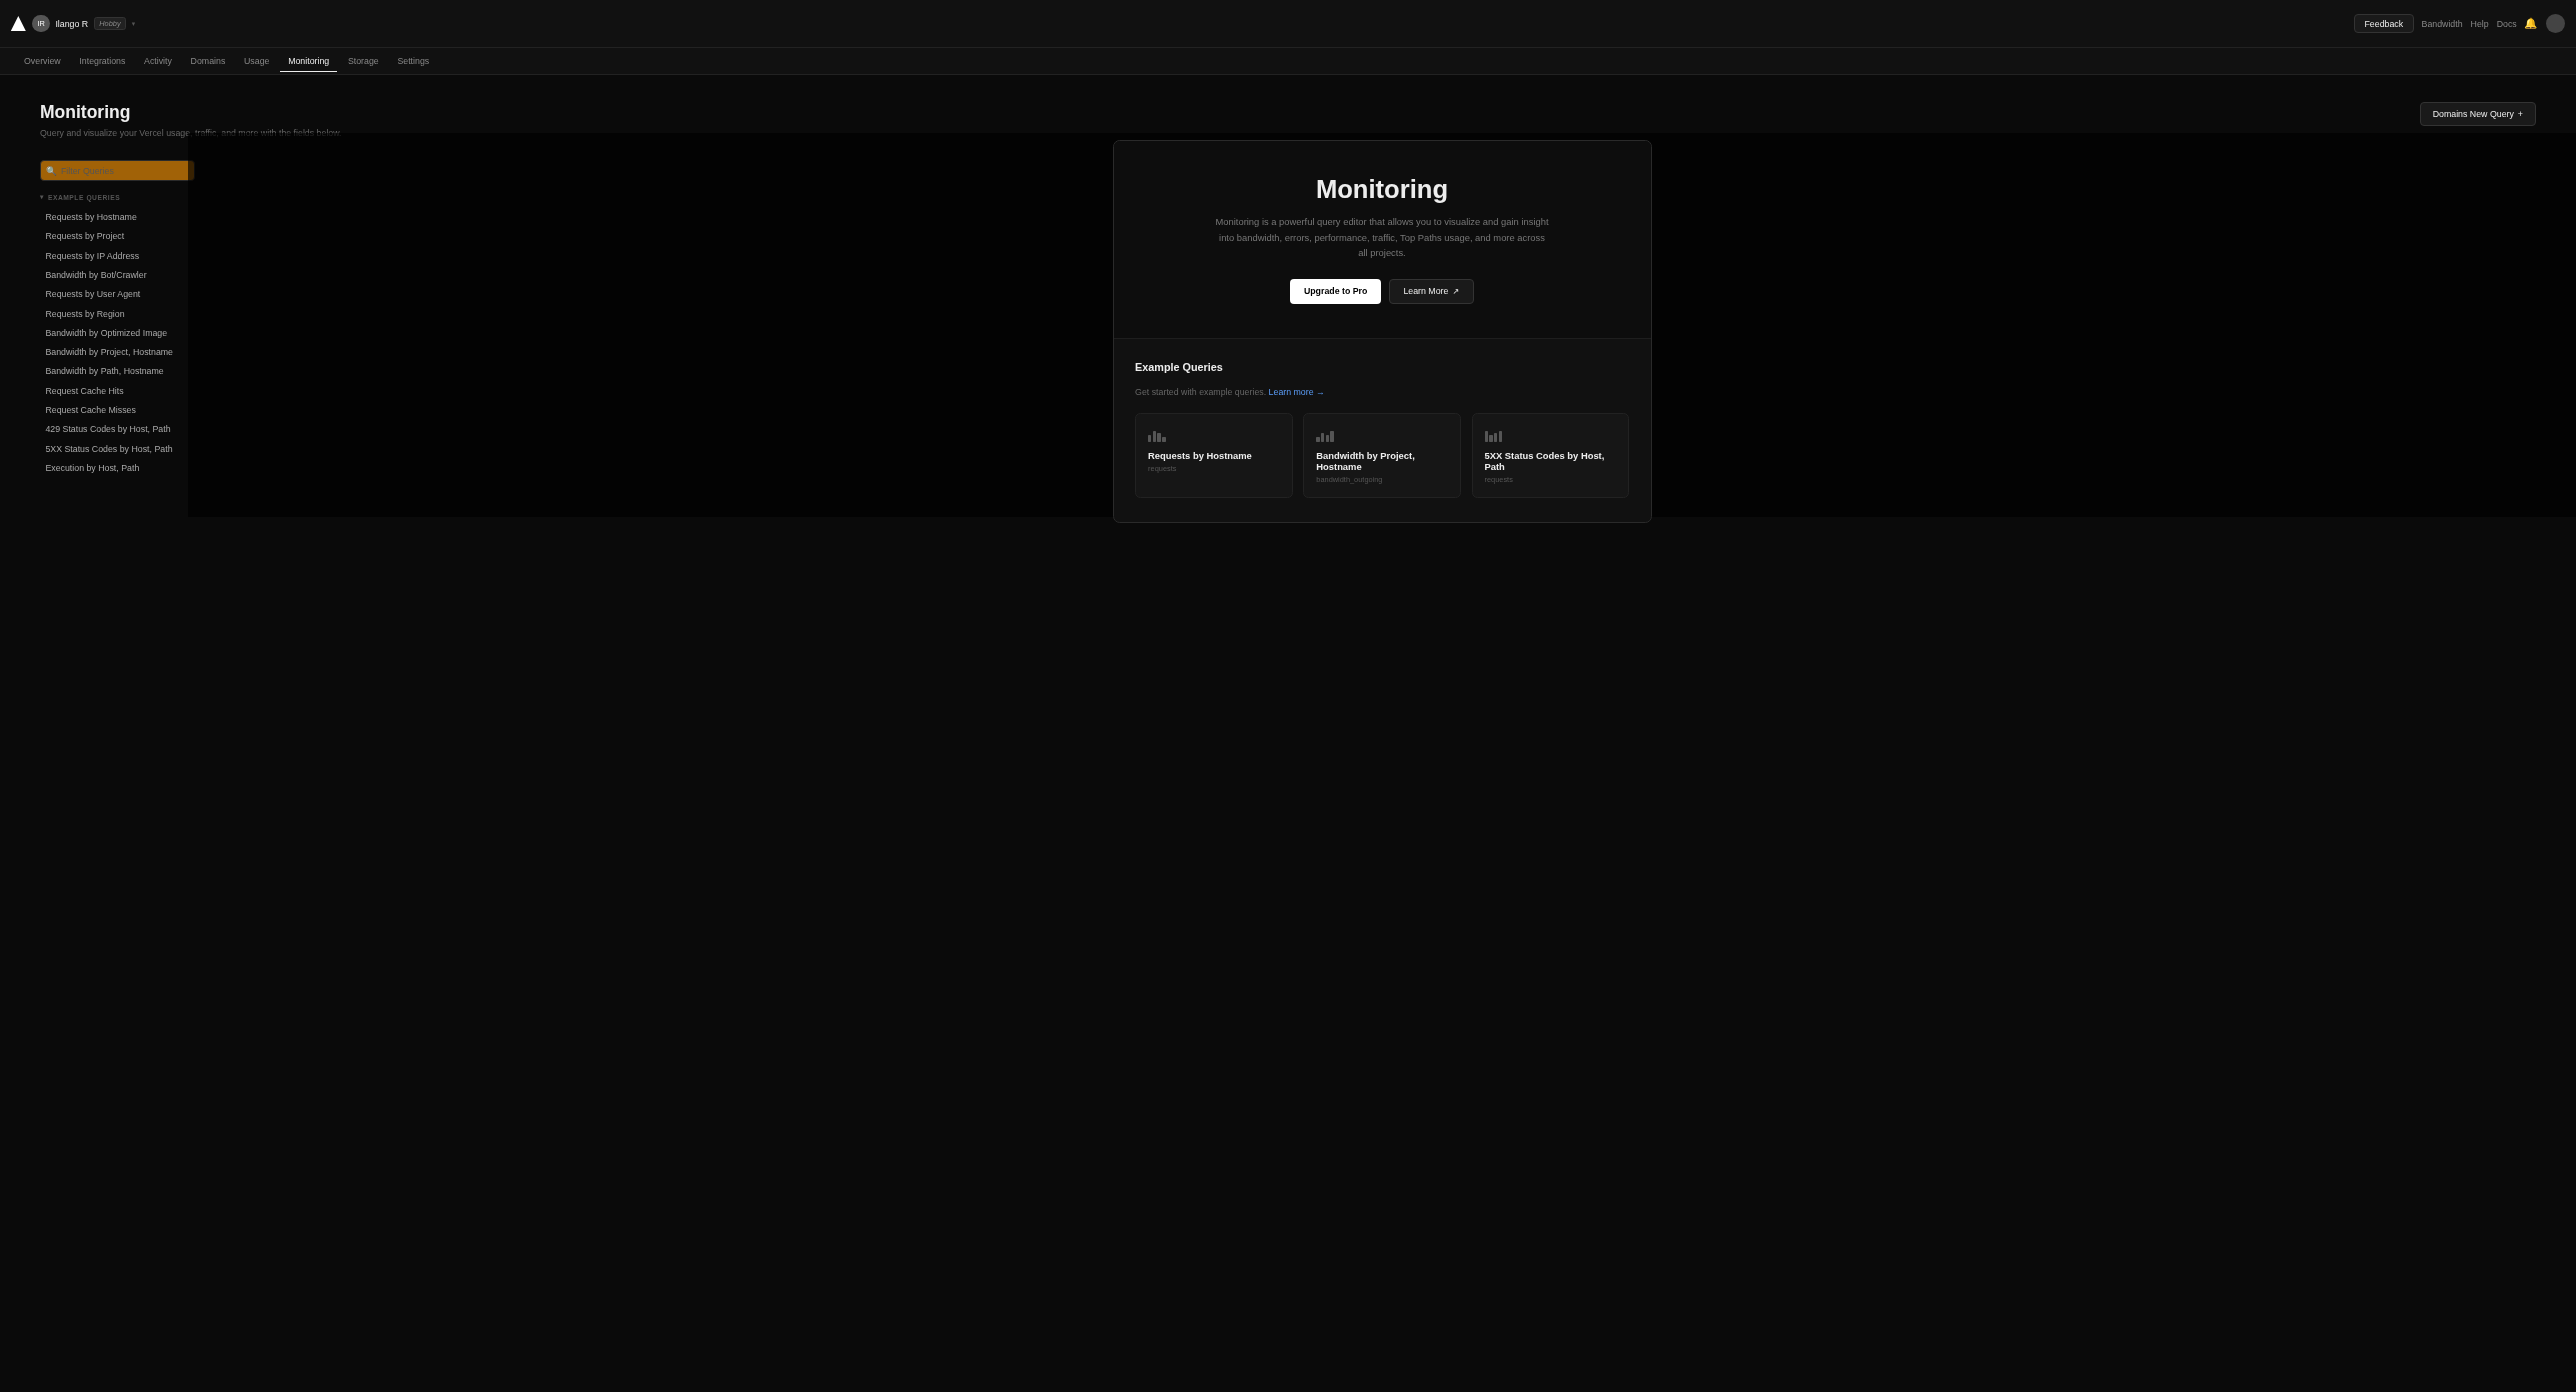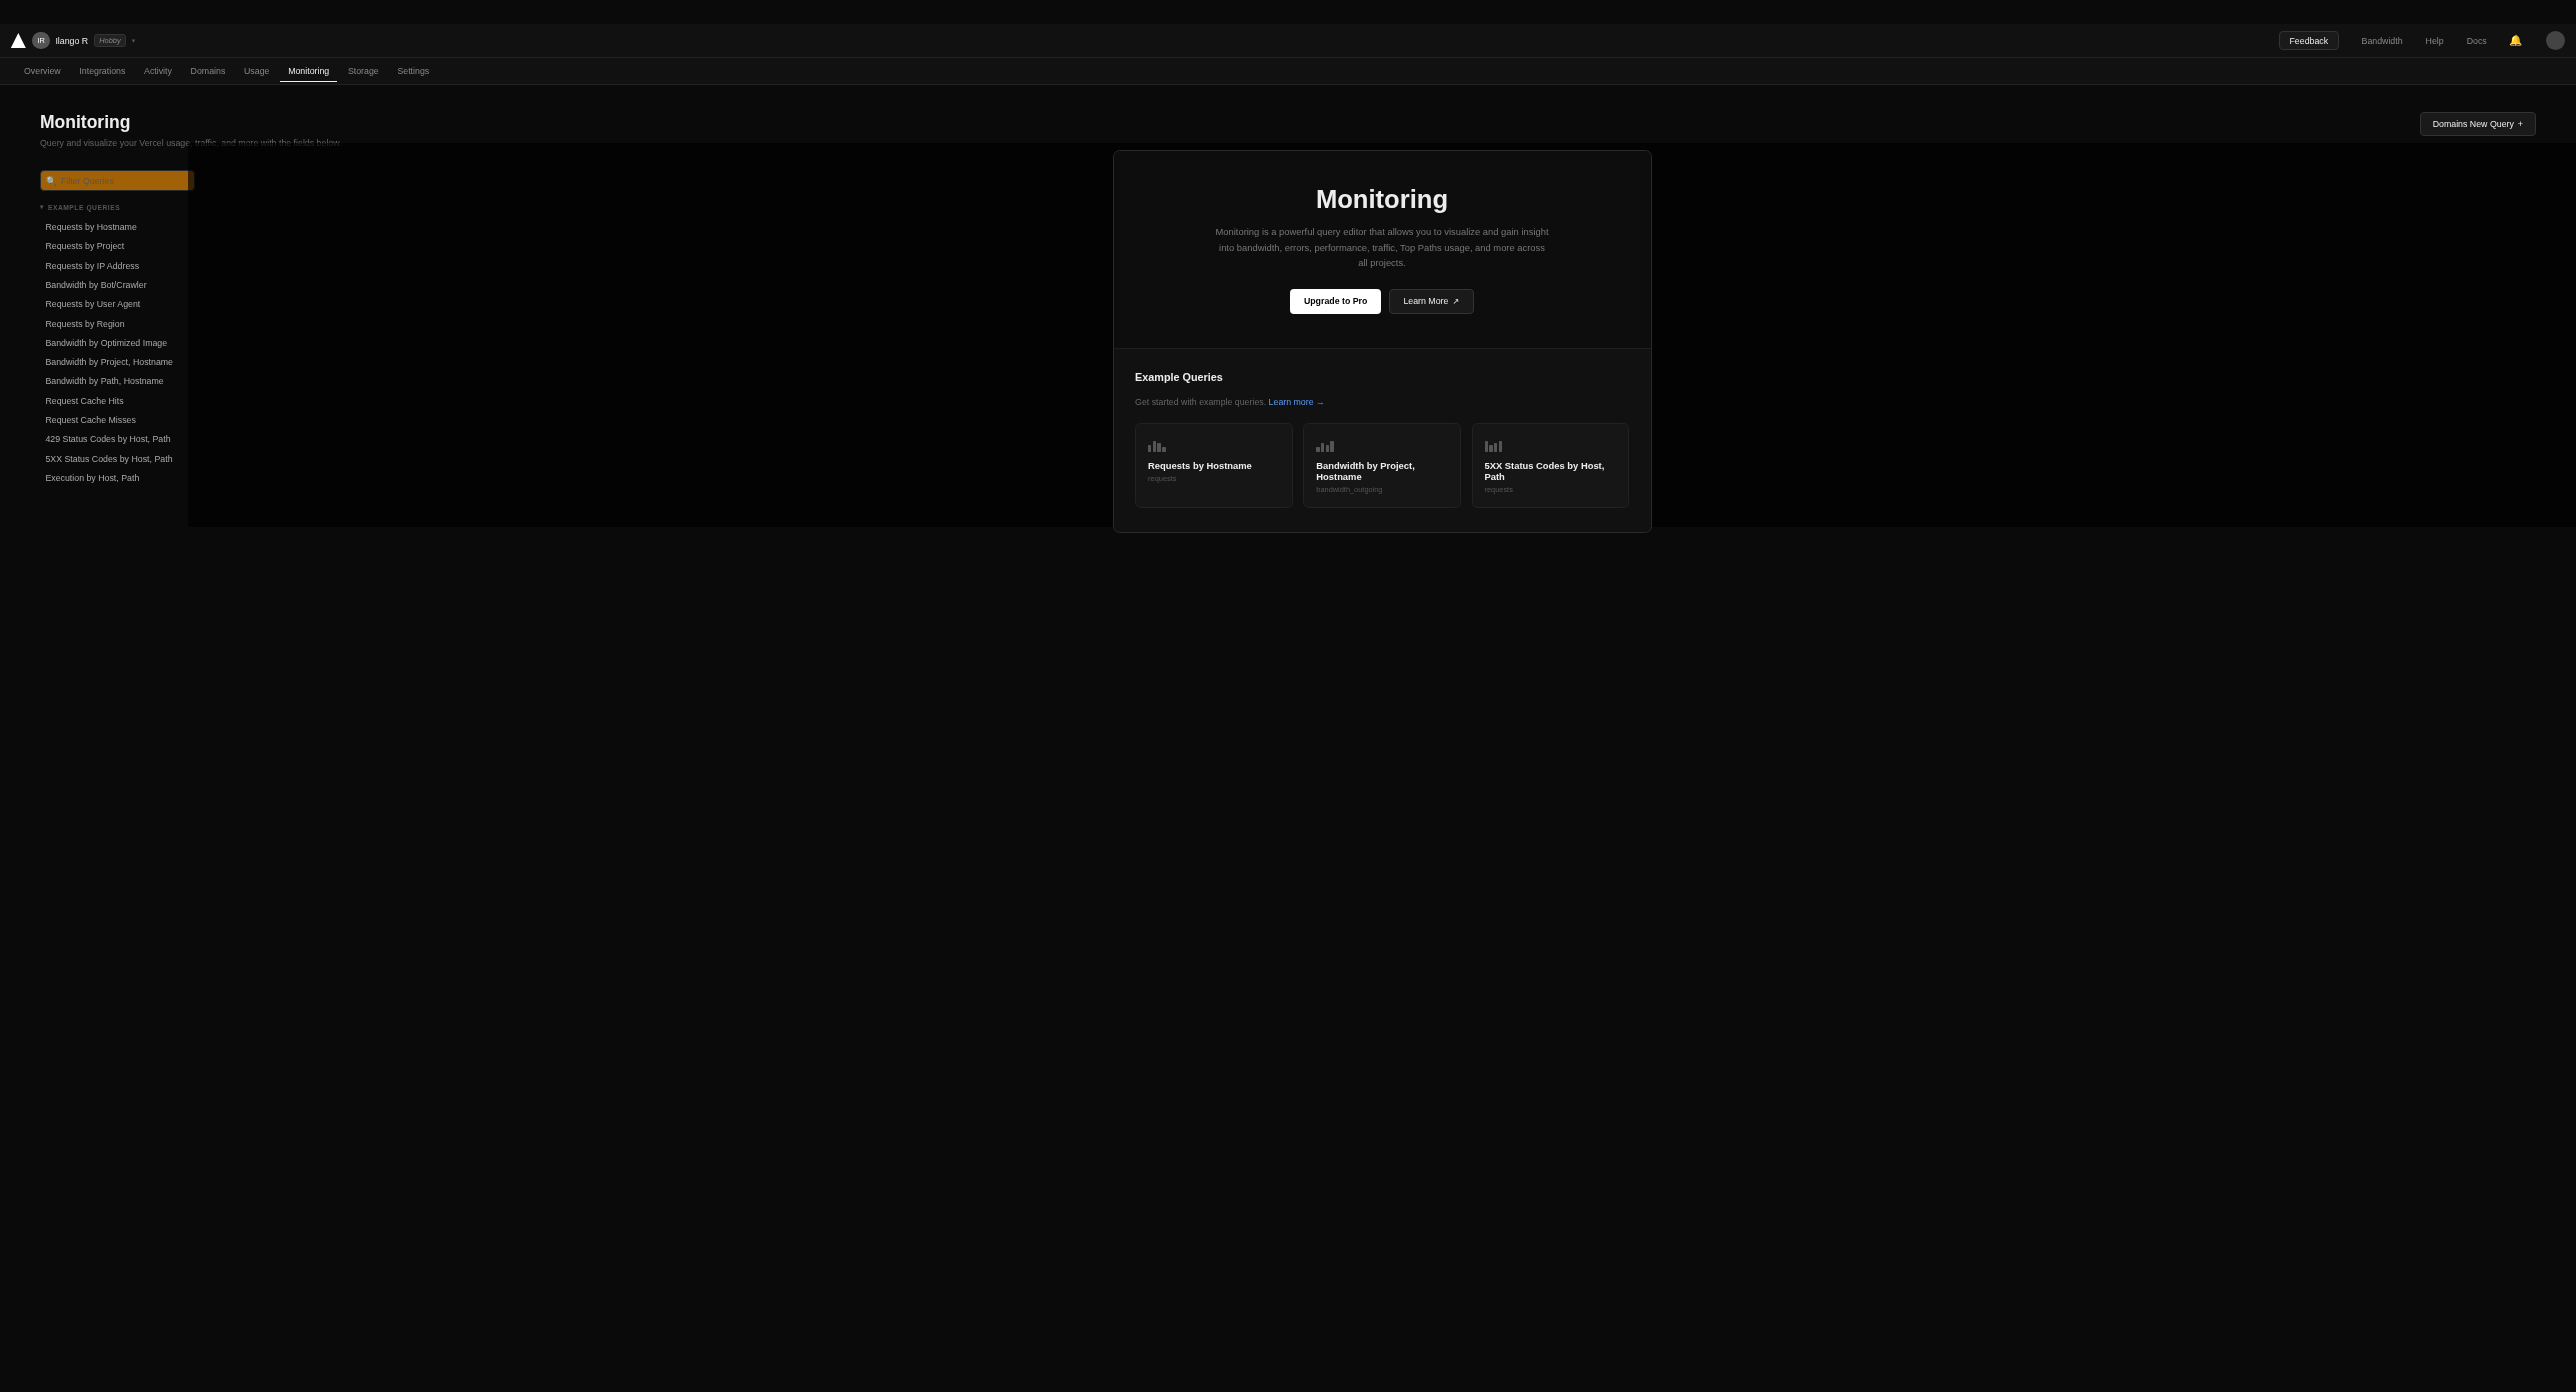--- a/index.html
+++ b/index.html
@@ -10,24 +10,23 @@
       font-size: 9.4px;
       min-height: 100vh;
     }
 
     
     .topbar {
       background: #111;
       border-bottom: 0.7px solid #222;
       display: flex;
       align-items: center;
-      height: 34px;
+      height: 48px;
       padding: 0 10.8px;
       justify-content: space-between;
-      margin-top: 24px;
     }
     .topbar-left {
       display: flex;
       align-items: center;
       gap: 6.7px;
     }
     .logo {
       width: 15px;
       height: 15px;
       background: #fff;
@@ -60,21 +59,21 @@
       border: 0.7px solid #333;
       border-radius: 2.7px;
       padding: 0.7px 4.7px;
       font-size: 7.4px;
       color: #888;
       font-style: italic;
     }
     .topbar-right {
       display: flex;
       align-items: center;
-      gap: 23px;
+      gap: 8px;
     }
     .feedback-btn {
       background: #1a1a1a;
       border: 0.7px solid #333;
       color: #ededed;
       border-radius: 4px;
       padding: 3.4px 9.4px;
       font-size: 8.8px;
       cursor: pointer;
     }

